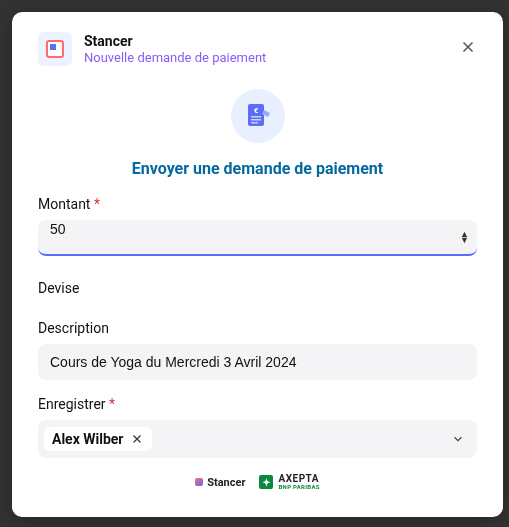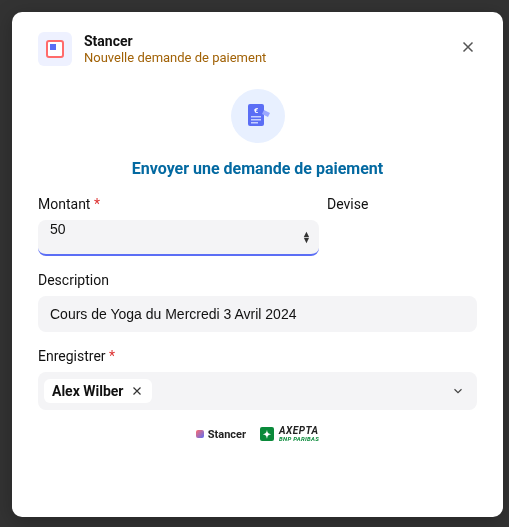--- a/index.html
+++ b/index.html
@@ -47,21 +47,21 @@
       position: relative;
     }
     .brand-icon-inner::after{
       content:"";
       position:absolute;
       left:2px; top:2px; width:6px; height:6px;
       background:#5b6ef5;
     }
     .header-text { flex: 1; }
     .brand-name { font-weight: 700; font-size: 14px; color: #111; line-height: 1.3; }
-    .brand-subtitle { font-size: 13px; color: #a16207; line-height: 1.3; }
+    .brand-subtitle { font-size: 13px; color: #8b5cf6; line-height: 1.3; }
     .close-icon {
       width: 18px;
       height: 18px;
       color: #555;
       cursor: pointer;
       margin-top: 6px;
     }
     .hero {
       display: flex;
       flex-direction: column;
@@ -78,22 +78,23 @@
       justify-content: center;
       margin-bottom: 16px;
     }
     .hero-title {
       font-weight: 700;
       font-size: 16px;
       color: #0369a1;
     }
     .form-row {
       display: flex;
-      gap: 8px;
+      gap: 24px;
       margin-bottom: 16px;
+      flex-direction: column;
     }
     .field { display: flex; flex-direction: column; }
     .field-amount { flex: 1; }
     .field-currency { width: 150px; }
     .label {
       font-size: 14px;
       color: #111;
       margin-bottom: 8px;
     }
     .required { color: #d33; }
@@ -197,21 +198,21 @@
       justify-content: center;
       align-items: center;
       gap: 14px;
       font-size: 11px;
       color: #222;
     }
     .logo-stancer { font-weight: 700; display: inline-flex; align-items: center; gap: 4px; }
     .logo-stancer .dot { width: 8px; height: 8px; background: linear-gradient(135deg,#ff6b6b,#5b6ef5); border-radius:2px; display:inline-block;}
     .logo-axepta { display: inline-flex; align-items: center; gap: 5px; }
     .axepta-mark { width: 14px; height: 14px; background: #0a8a3a; display:inline-flex; align-items:center; justify-content:center; color:#fff; font-size:10px; font-weight:700; border-radius:2px;}
-    .axepta-text { line-height: 1; font-style: italic; }
+    .axepta-text { line-height: 1; }
     .axepta-text .l1 { font-weight:700; font-size:10px; letter-spacing:0.5px;}
     .axepta-text .l2 { font-size:6px; color:#0a8a3a; font-weight:700; letter-spacing:0.3px;}
   </style>
 </head>
 <body>
 
 <div class="modal">
 
   <div class="header">
     <div class="brand-icon">

